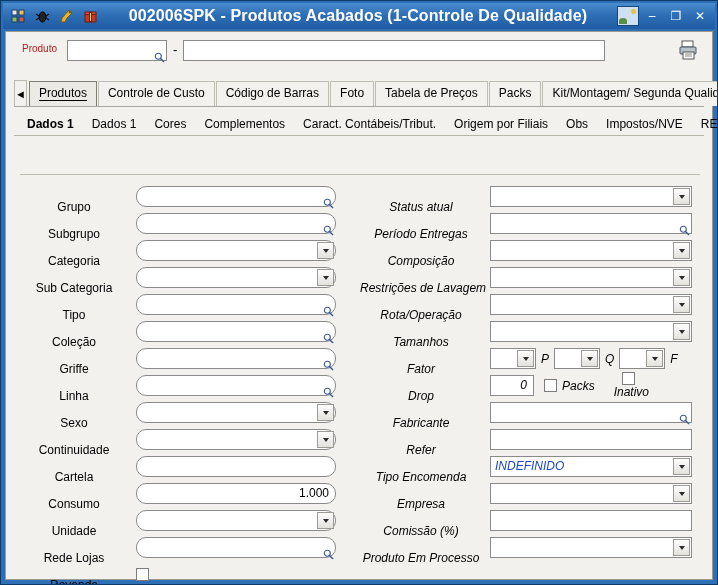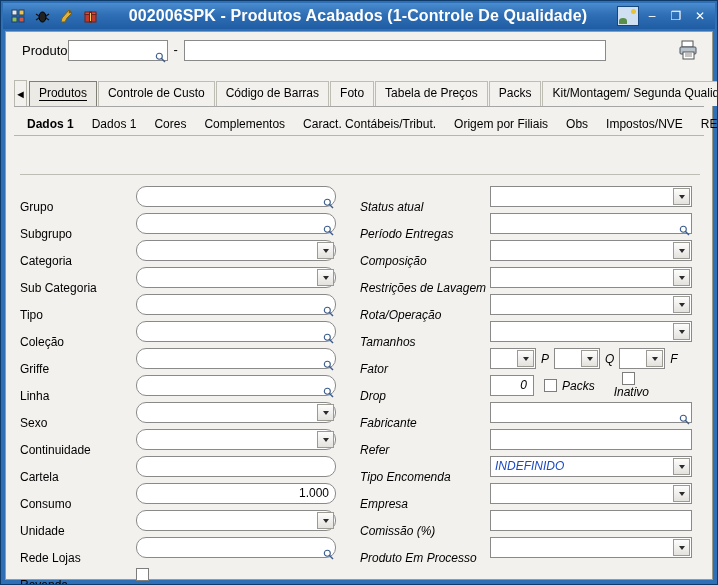--- a/index.html
+++ b/index.html
@@ -108,24 +108,25 @@
   
   .produto-bar {
     position: relative;
     height: 42px;
     padding: 8px 10px 0 10px;
     box-sizing: border-box;
     display: flex;
     align-items: flex-start;
   }
   .produto-label {
-    font-size: 13px;
+    font-size: 10px;
     padding-top: 3px;
     padding-left: 6px;
-    color: #000000;
+    padding-right: 10px;
+    color: #b91c1c;
   }
   .produto-code {
     width: 100px;
     position: relative;
   }
   .dash {
     padding: 2px 6px 0 6px;
     font-size: 13px;
   }
   .produto-desc {
@@ -224,21 +225,21 @@
   .col-left { left: 0px; width: 330px; }
   .col-right { left: 340px; width: 336px; font-style: italic; }
 
   .row {
     height: 27px;
     display: flex;
     align-items: center;
   }
   .lbl {
     font-size: 12px;
-    text-align: left;
+    text-align: center;
     padding-right: 8px;
     color: #000;
     white-space: nowrap;
     margin-top: 20px;
   }
   .col-left .lbl { width: 108px; }
   .col-right .lbl { width: 122px; }
 
   .field {
     position: relative;

